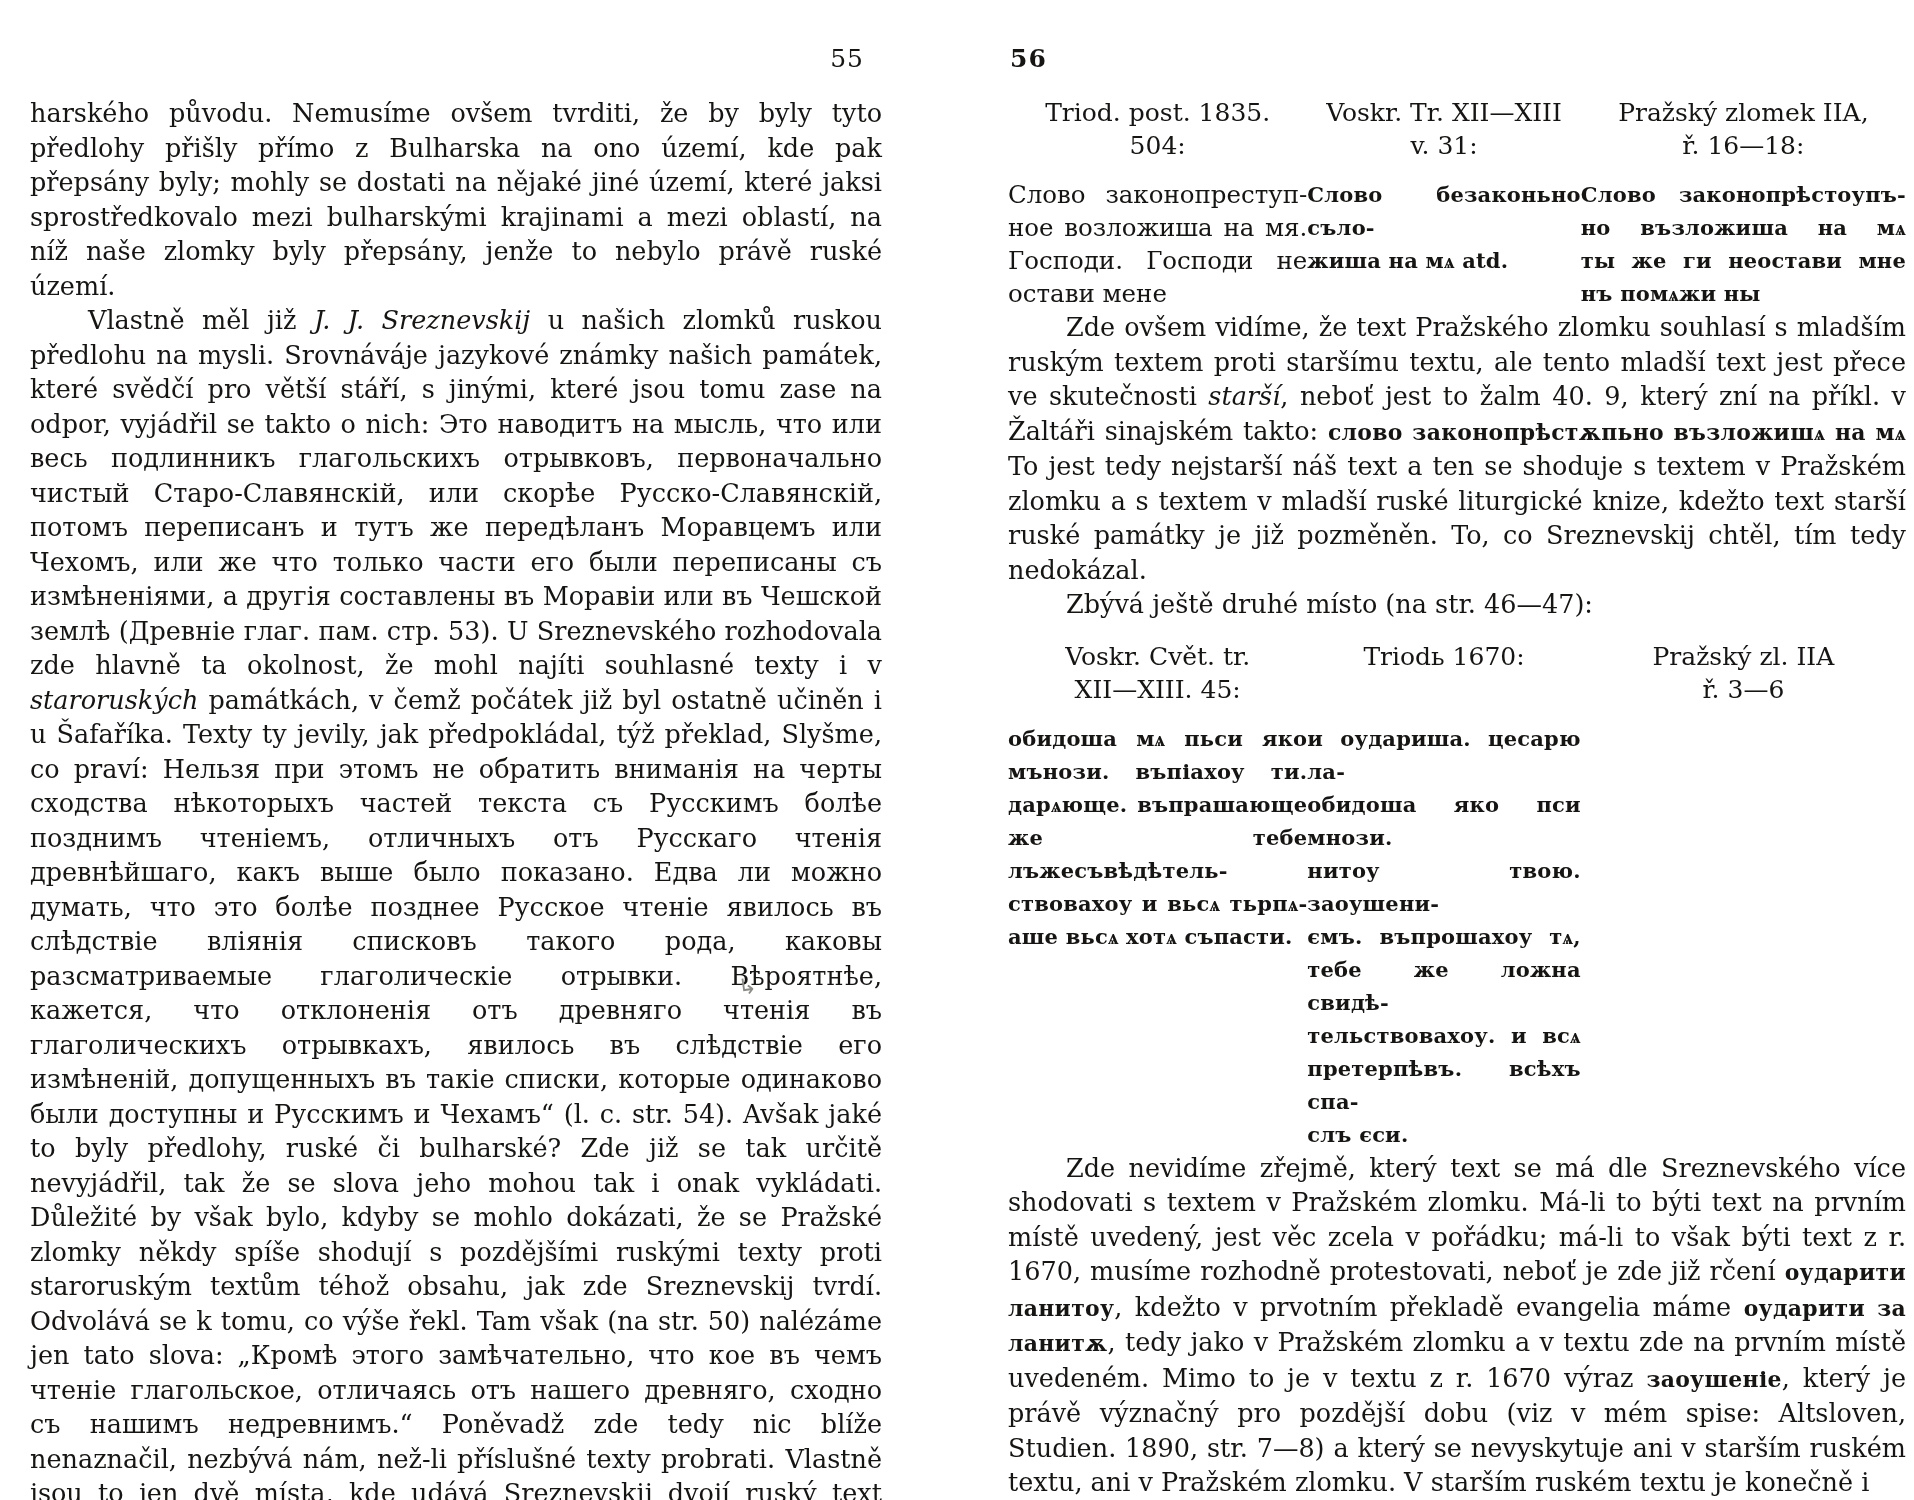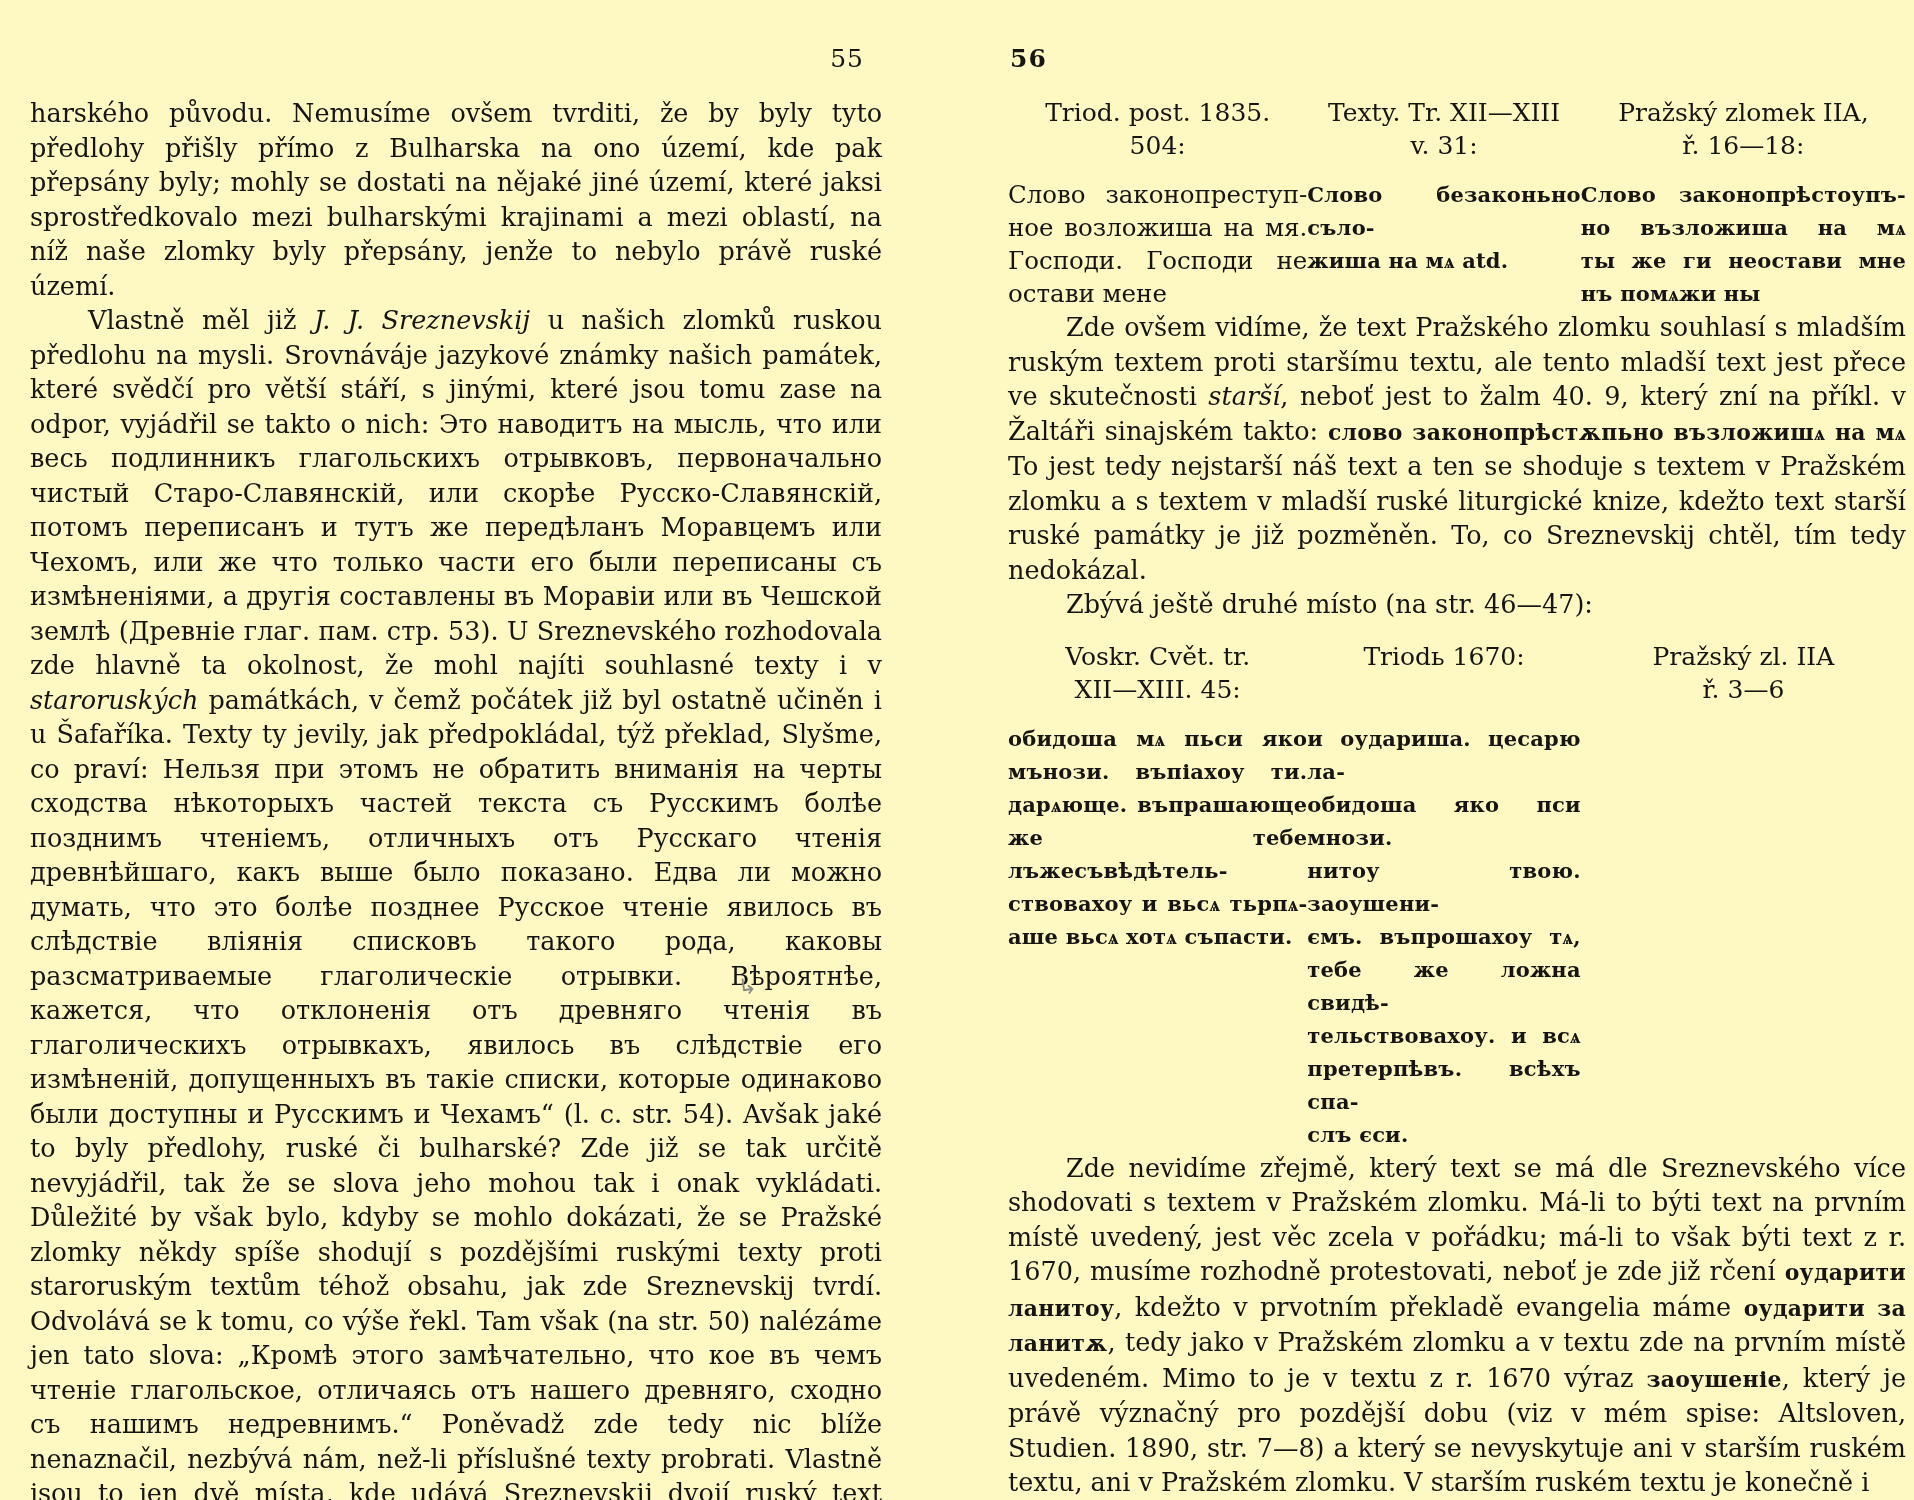--- a/index.html
+++ b/index.html
@@ -1,19 +1,19 @@
 <!DOCTYPE html>
 <html><head>
 <meta charset="utf-8">
 <style>
   html,body{margin:0;padding:0;background:#e9e9e6;}
   .scan{
     position:relative;
     width:1914px;height:1500px;
-    background:#fef9c3;
+    background:#ffffff;
     overflow:hidden;
     font-family:"DejaVu Serif", serif;
     color:#161513;
   }
   .page{position:absolute;top:96px;}
   .page-left{left:30px;width:852px;}
   .page-right{left:1008px;width:898px;}
 
   .pagenum{position:absolute;top:-52px;font-size:25px;letter-spacing:1px;}
   .pagenum-left{right:18px;}
@@ -76,21 +76,21 @@
         </div>
         <div class="tbody">
             <div class="tline">Слово законопреступ-</div>
             <div class="tline">ное возложиша на мя.</div>
             <div class="tline">Господи. Господи не</div>
             <div class="tline">остави мене</div>
           </div>
       </div>
       <div class="tcol cs">
         <div class="thead">
-          <div>Texty. Tr. XII—XIII</div>
+          <div>Voskr. Tr. XII—XIII</div>
           <div>v. 31:</div>
         </div>
         <div class="tbody">
             <div class="tline">Слово безаконьно съло-</div>
             <div class="tline">жиша на мѧ atd.</div>
           </div>
       </div>
       <div class="tcol cs">
         <div class="thead">
           <div>Pražský zlomek IIA,</div>

